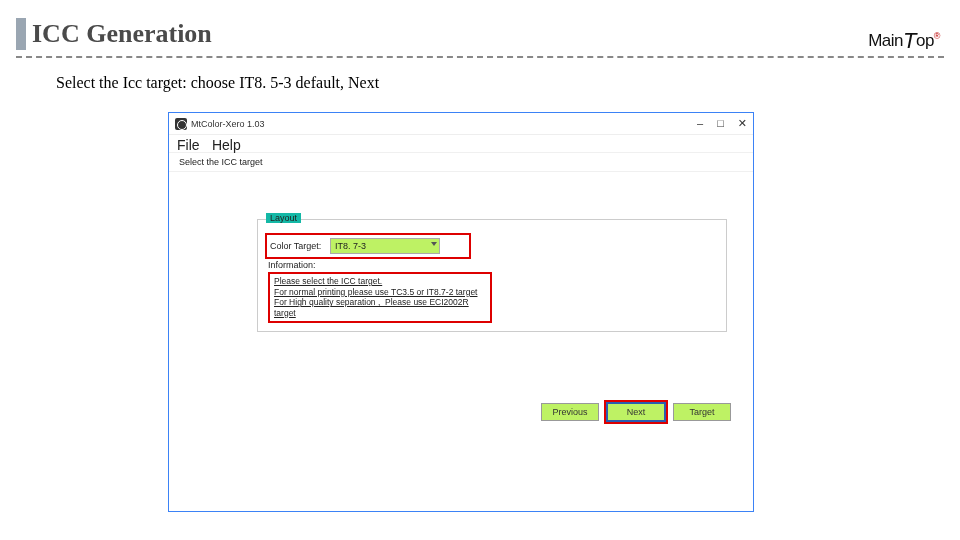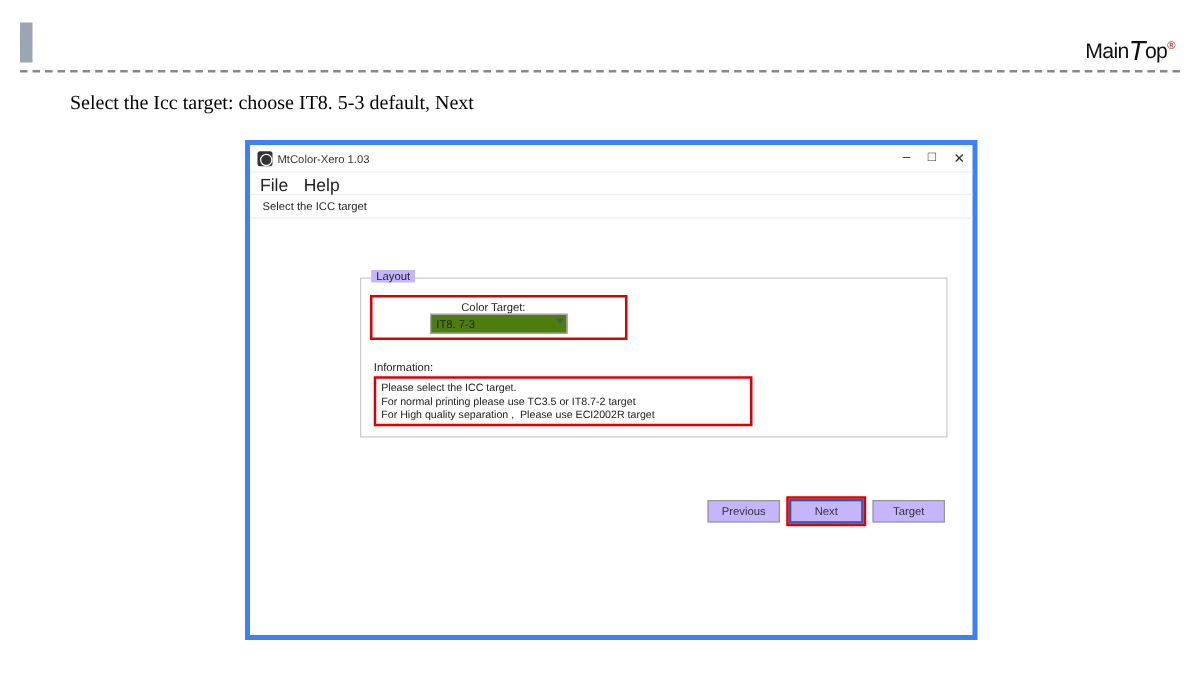--- a/index.html
+++ b/index.html
@@ -46,26 +46,26 @@
   .logo .T { font-size: 22px; font-style: italic; display:inline-block; transform: translateY(2px);}
   .logo sup { font-size: 9px; color:#b00; }
   .instruction {
     font-family: 'Times New Roman', serif;
     font-size: 16px;
     margin: 16px 0 6px 56px;
     color: #000;
   }
   .app-window {
     position: absolute;
-    left: 196px;
+    left: 168px;
     top: 112px;
     width: 586px;
     height: 400px;
     background: #fff;
-    border: 4px solid #3b82f6;
+    border: 1px solid #3b82f6;
     font-size: 8.5px;
     color: #222;
   }
   .titlebar {
     height: 22px;
     display: flex;
     align-items: center;
     padding: 0 6px;
     border-bottom: 1px solid #eee;
   }
@@ -82,78 +82,79 @@
     top: 106px;
     width: 470px;
     border: 1px solid #ccc;
     padding: 12px 10px 8px 10px;
     background:#fff;
   }
   .panel-label {
     position: absolute;
     top: -7px;
     left: 8px;
-    background: #c4b5fd;
+    background: #14b8a6;
     padding: 0 4px;
     font-size: 9px;
     color:#222;
   }
   .row { display:flex; align-items:center; margin: 4px 0;}
   .row-label { width: 60px; font-size: 9px;}
   .select-wrap {
     position: relative;
   }
   .select {
     width: 110px;
     height: 16px;
     border: 1px solid #aaa;
-    background: #4d7c0f;
+    background: #bef264;
     font-size: 9px;
     padding: 1px 14px 1px 4px;
     position: relative;
     display:flex;
     align-items:center;
   }
   .select-arrow {
     position:absolute; right:2px; top:3px; width:0;height:0;
     border-left:3px solid transparent;border-right:3px solid transparent;border-top:4px solid #555;
   }
-  .hl-red { outline: 2px solid #d00; outline-offset: 1px; flex-direction: column; }
+  .hl-red { outline: 2px solid #d00; outline-offset: 1px; }
   .hl-blue { outline: 2px solid #2a5db0; outline-offset: -1px; text-align: center; }
-  .info-block { margin-top:20px;}
+  .info-block { margin-top:4px;}
   .info-title { font-size:9px; margin-bottom:2px;}
-  .info-box { border:2px solid #d00; padding:2px 4px; width: 303px; line-height:1.25;}
+  .info-box { border:2px solid #d00; padding:2px 4px; width: 224px; line-height:1.25;text-decoration:underline;}
   .info-box div{ font-size:8.5px;}
   .note { font-size:9px; margin-top:10px; margin-left:4px;}
   .button-row {
     position:absolute;
     right: 22px;
     bottom: 90px;
     display:flex;
     gap:8px;
   }
   .btn {
     width: 58px;
     height: 18px;
     border:1px solid #999;
-    background:#c4b5fd;
+    background:#bef264;
     font-size:9px;
     display:flex;
     align-items:center;
     justify-content:center;
     color:#333;
   }
   .next-wrap { position:relative; }
   .next-wrap .hl-r { position:absolute; inset:-3px; border:2px solid #d00; pointer-events:none;}
 </style>
 </head>
 <body>
 
 <div class="slide-title-wrap">
   <div class="title-bar"></div>
+  <div class="slide-title">ICC Generation</div>
 </div>
 <hr class="dashed">
 
 <div class="logo">
   <span>Main</span><span class="T">T</span><span>op</span><sup>®</sup>
 </div>
 
 <div class="instruction">Select the Icc target: choose  IT8. 5-3 default, Next</div>
 
 <div class="app-window">

